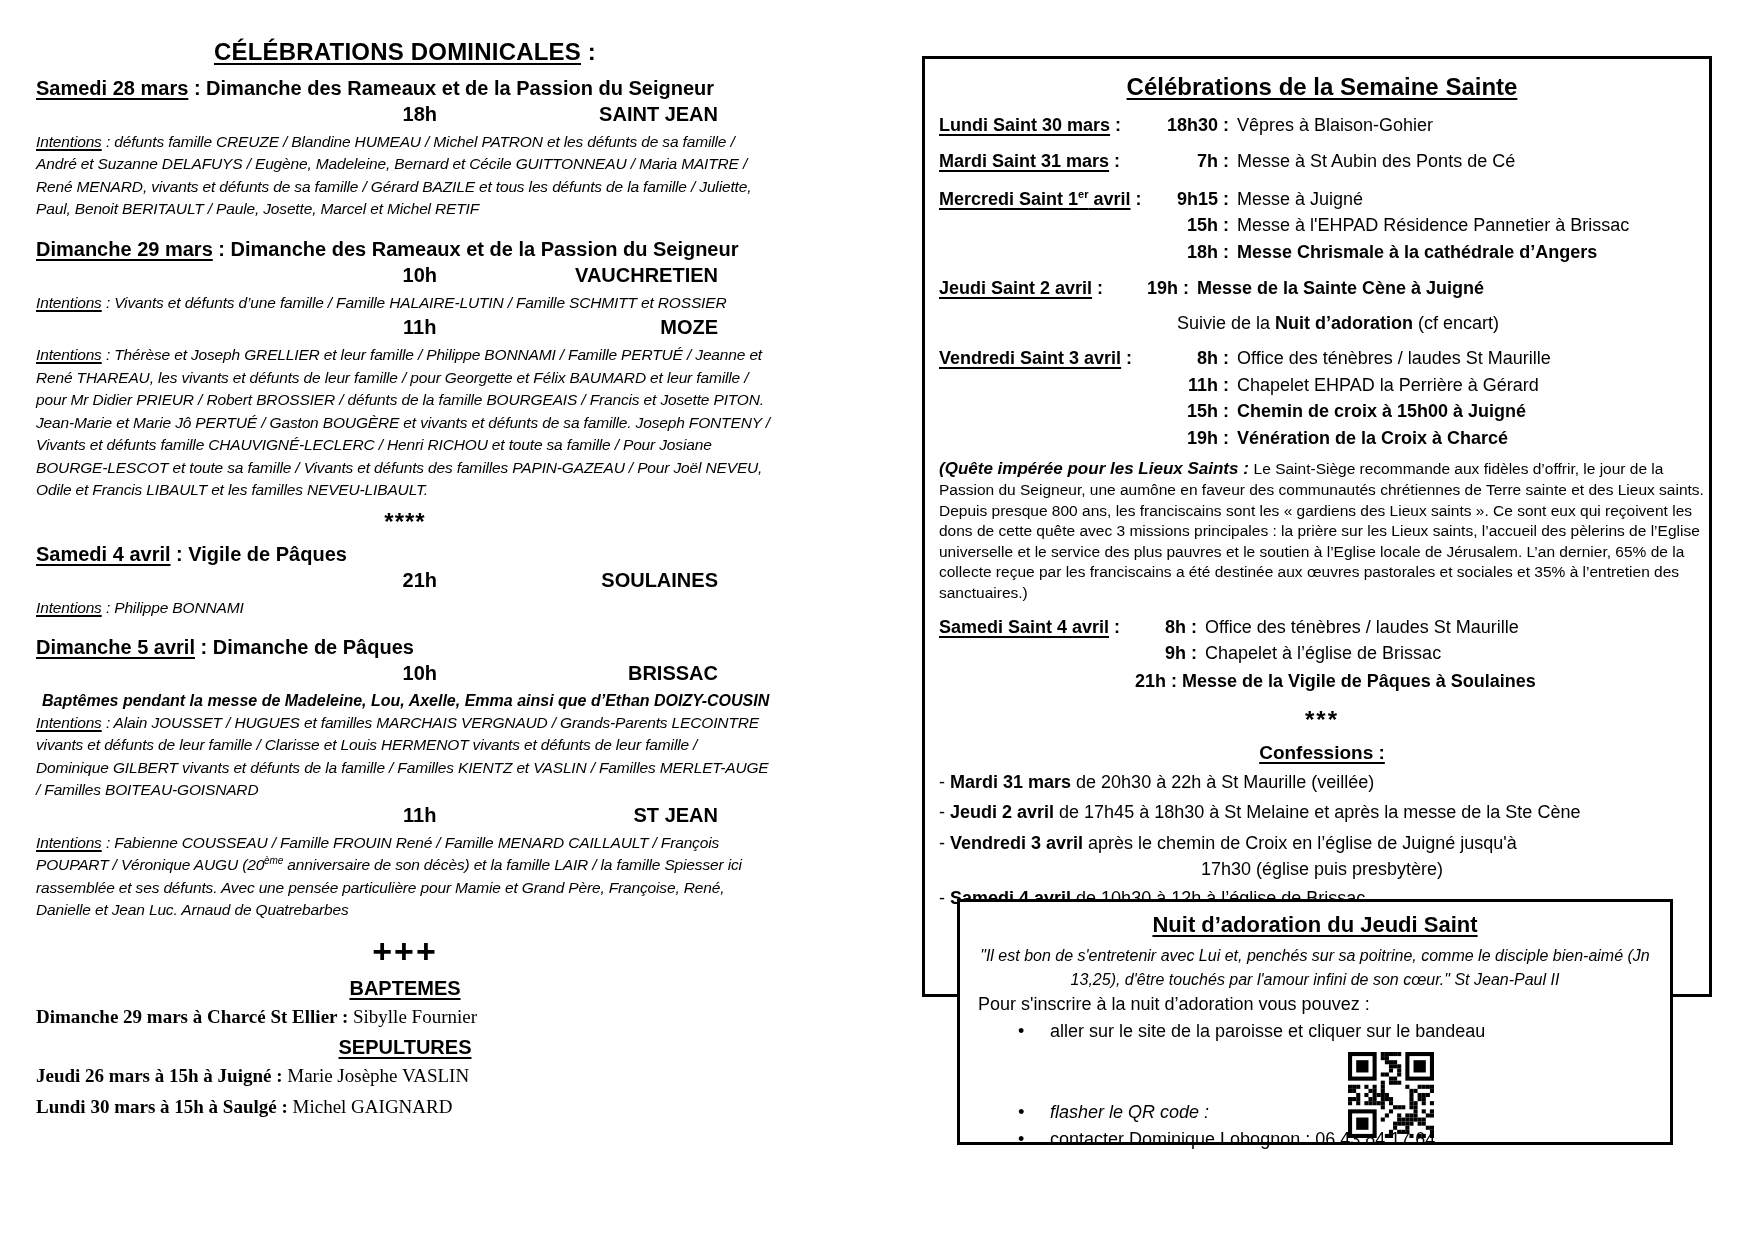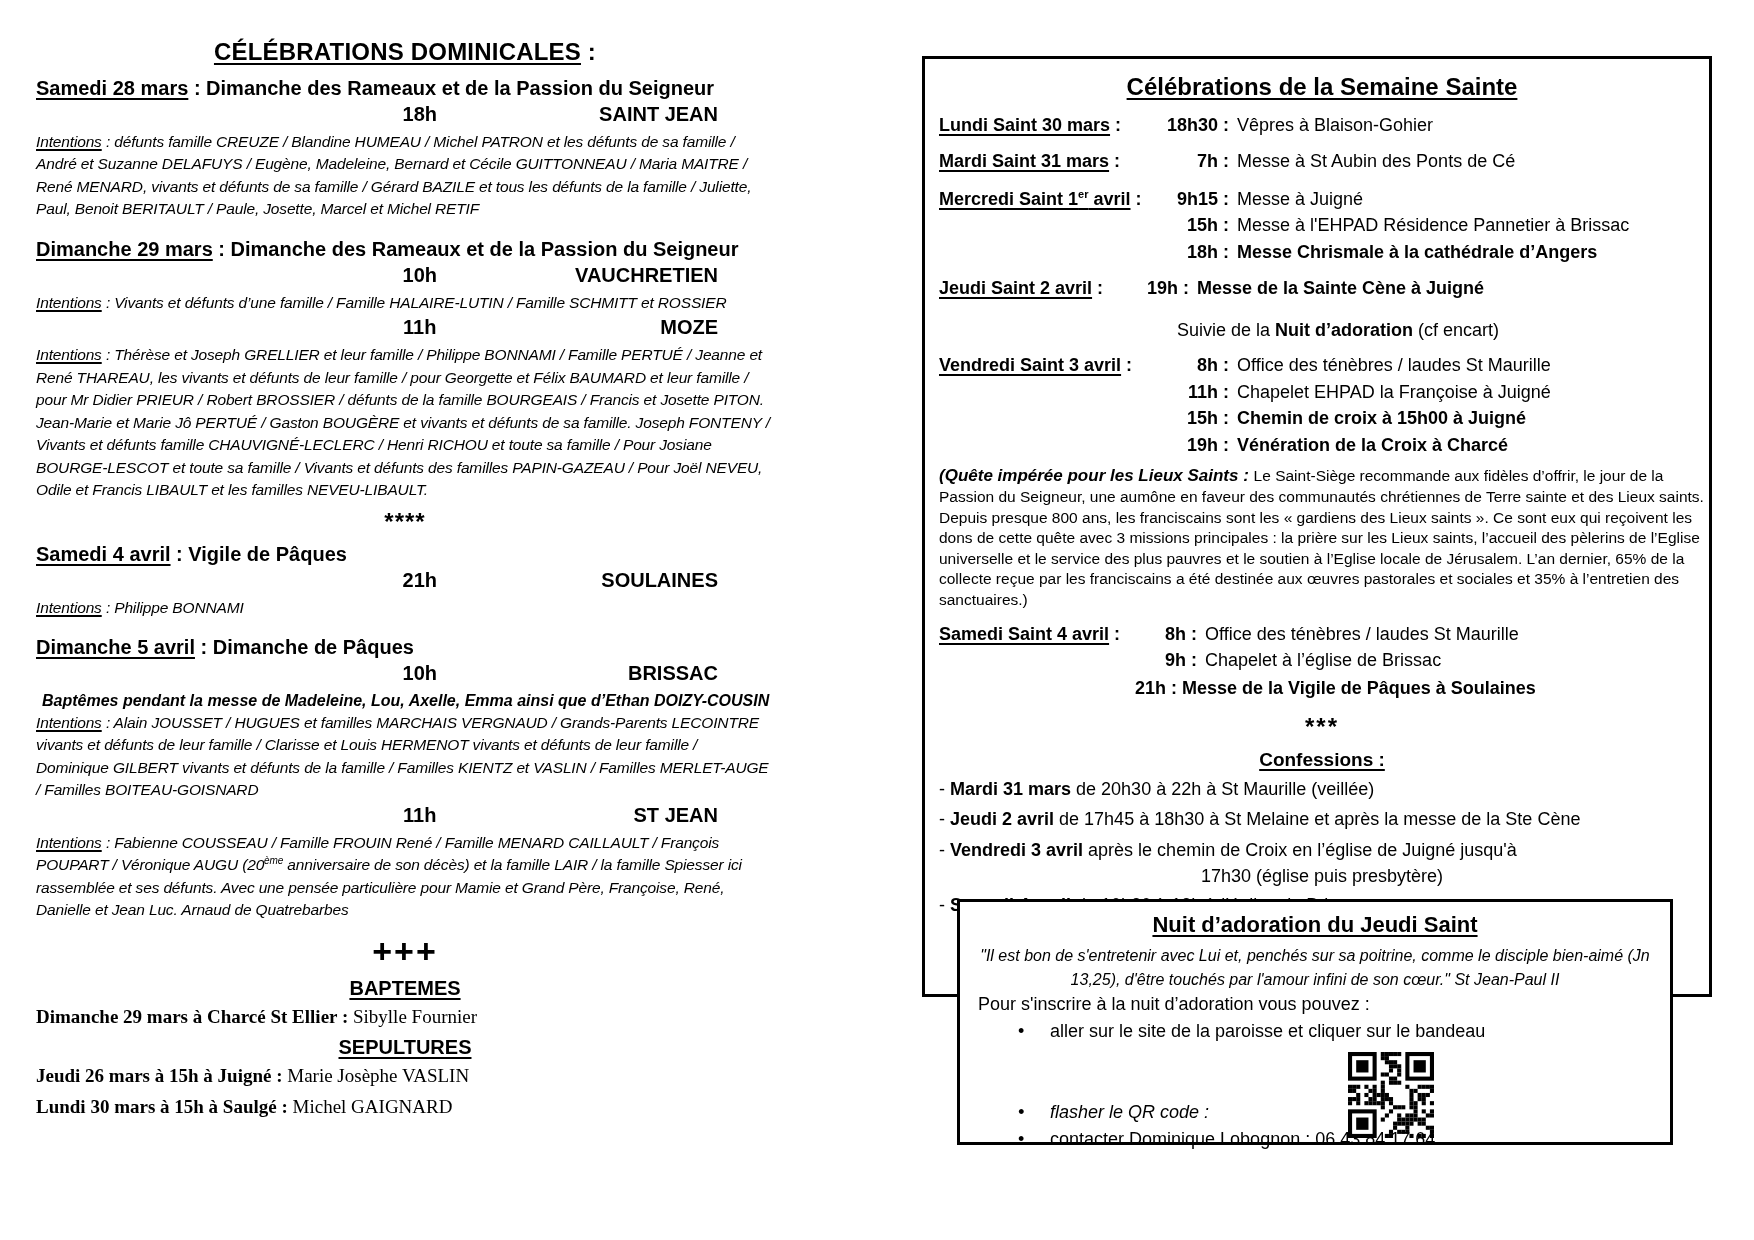--- a/index.html
+++ b/index.html
@@ -32,21 +32,21 @@
   
   .box1{position:absolute;left:922px;top:56px;width:790px;height:941px;border:3px solid #000;
         box-sizing:border-box;padding:10px 4px 8px 14px;}
   .b1-title{text-align:center;font-size:24px;font-weight:700;margin:4px 0 10px 0;}
   .srow{display:flex;font-size:18px;line-height:1.3;margin-top:13px;align-items:baseline;}
   .srow.sub{margin-top:3px;}
   .sr-label{flex:none;width:228px;white-space:pre;font-weight:700;}
   .sr-label sup{font-size:11px;}
   .sr-time{flex:none;width:62px;text-align:right;font-weight:700;white-space:pre;}
   .sr-text{flex:1;padding-left:8px;white-space:pre-wrap;}
-  .suivie{font-size:18px;margin-top:20px;padding-left:238px;}
+  .suivie{font-size:18px;margin-top:13px;padding-left:238px;}
   .vigile-line{font-size:18px;font-weight:700;margin-top:5px;padding-left:196px;}
   .quete{font-size:15.5px;line-height:1.32;margin-top:8px;}
   .quete .lead{font-weight:700;font-style:italic;font-size:17px;}
   .stars3{text-align:center;font-weight:700;font-size:24px;margin:14px 0 4px 0;letter-spacing:2px;}
   .conf-title{text-align:center;font-size:19px;font-weight:700;margin:8px 0 6px 0;}
   .conf-row{font-size:18px;line-height:1.3;margin-top:7px;}
   .conf-cont{font-size:18px;text-align:center;margin-top:4px;}
 
   
   .box2{position:absolute;left:957px;top:899px;width:716px;height:246px;border:3px solid #000;
@@ -163,21 +163,21 @@
   <div class="suivie"><span>Suivie de la </span><span class="b">Nuit d’adoration</span><span> (cf encart)</span></div>
 
   <div class="srow">
     <span class="sr-label"><span class="u">Vendredi Saint 3 avril</span><span class="pre"> : </span></span>
     <span class="sr-time">8h :</span>
     <span class="sr-text">Office des ténèbres / laudes St Maurille</span>
   </div>
   <div class="srow sub">
     <span class="sr-label"></span>
     <span class="sr-time">11h :</span>
-    <span class="sr-text">Chapelet EHPAD la Françoise à Juigné</span>
+    <span class="sr-text">Chapelet EHPAD la Perrière à Gérard</span>
   </div>
   <div class="srow sub">
     <span class="sr-label"></span>
     <span class="sr-time">15h :</span>
     <span class="sr-text b">Chemin de croix à 15h00 à Juigné</span>
   </div>
   <div class="srow sub">
     <span class="sr-label"></span>
     <span class="sr-time">19h :</span>
     <span class="sr-text b">Vénération de la Croix à Charcé</span>

